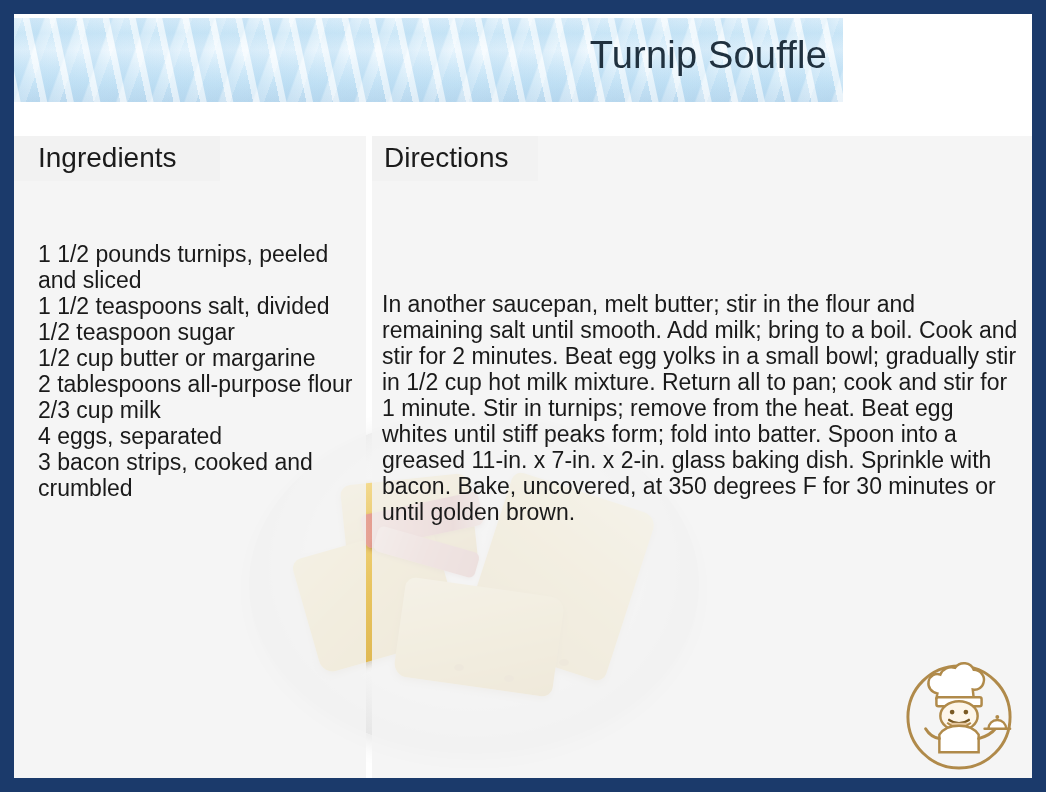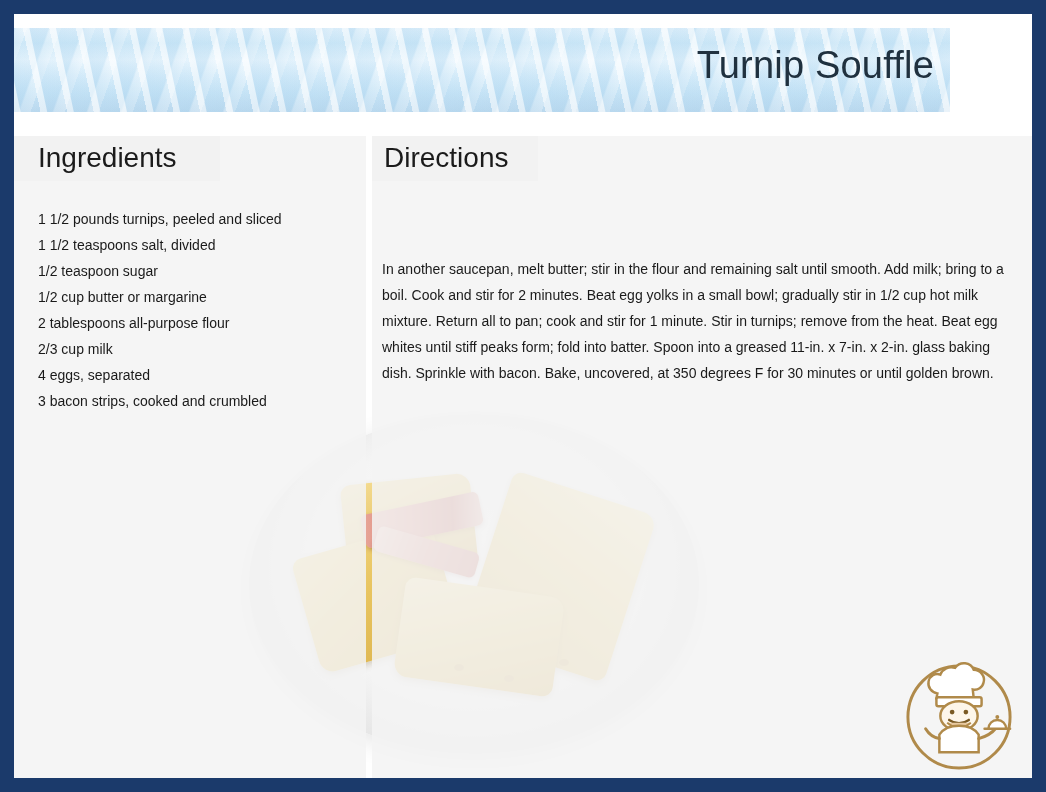--- a/index.html
+++ b/index.html
@@ -20,22 +20,22 @@
     width: 1018px;
     height: 764px;
     background: #ffffff;
     overflow: hidden;
   }
 
   
   .banner {
     position: absolute;
     left: 0;
-    top: 14px;
-    width: 936px;
+    top: 4px;
+    width: 829px;
     height: 84px;
     background: linear-gradient(180deg,
         #dff0fb 0%, #cfe9f8 18%, #e8f5fd 38%,
         #d6ecfa 58%, #c7e4f6 78%, #bcd9ee 100%);
     overflow: hidden;
   }
   .banner::before {
     content: "";
     position: absolute;
     left: 0; top: 0;
@@ -144,24 +144,25 @@
     position: absolute;
     left: 24px;
     top: 6px;
     font-size: 28px;
     color: #1b1b1b;
   }
   .tab-right .tab-label { left: 12px; }
 
   .body-text {
     position: absolute;
-    font-size: 14px;
+    font-size: 23px;
     line-height: 26px;
     color: #1a1a1a;
     white-space: pre-wrap;
+    margin-top: 35px;
   }
   .ingredients-text {
     left: 24px;
     top: 192px;
     width: 320px;
   }
   .directions-text {
     left: 368px;
     top: 190px;
     width: 640px;

